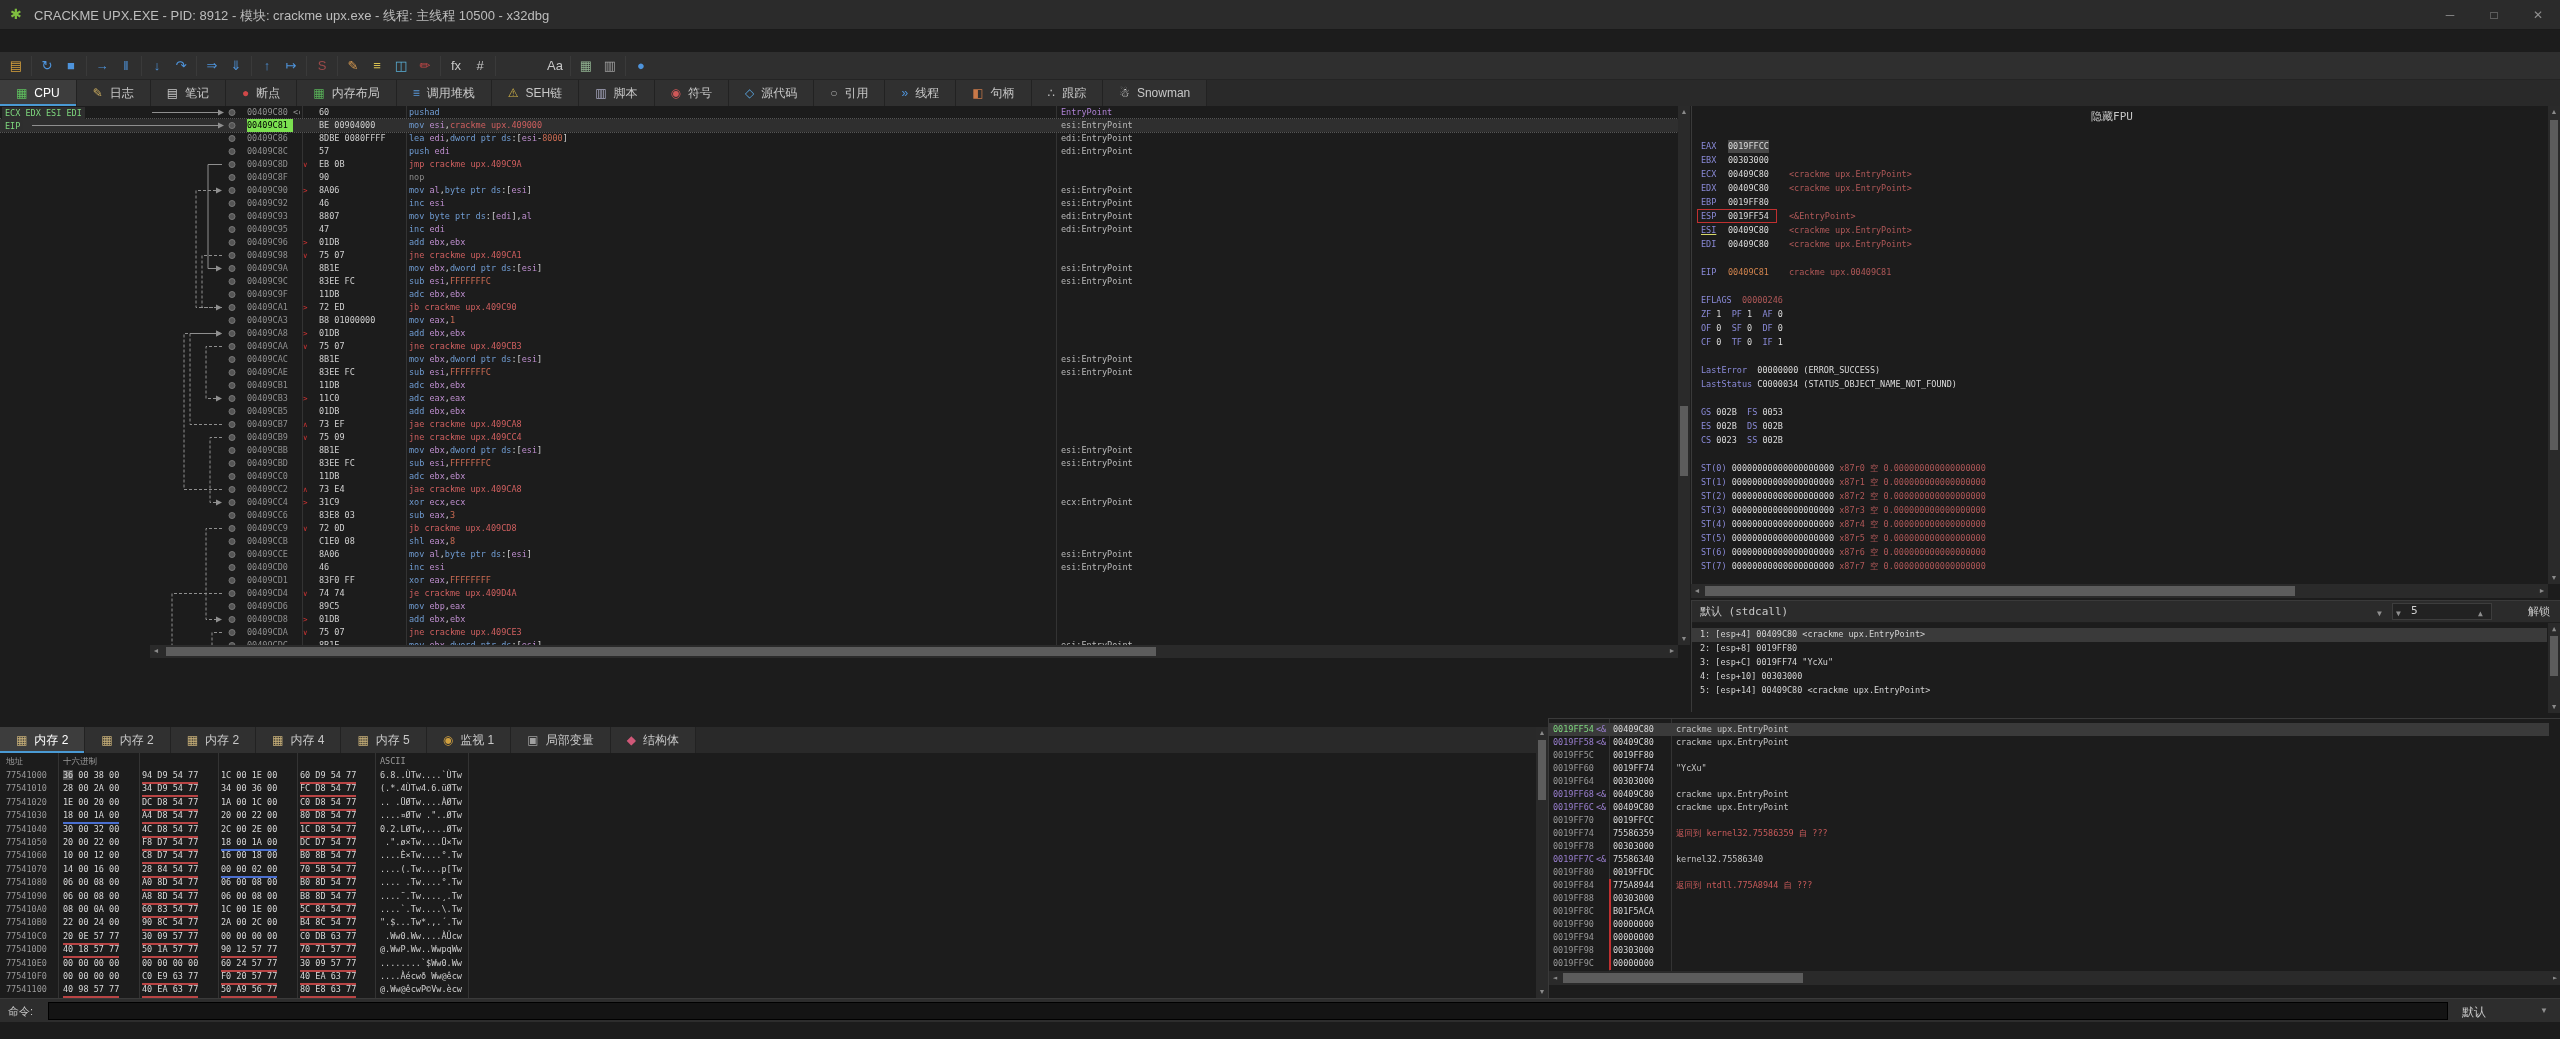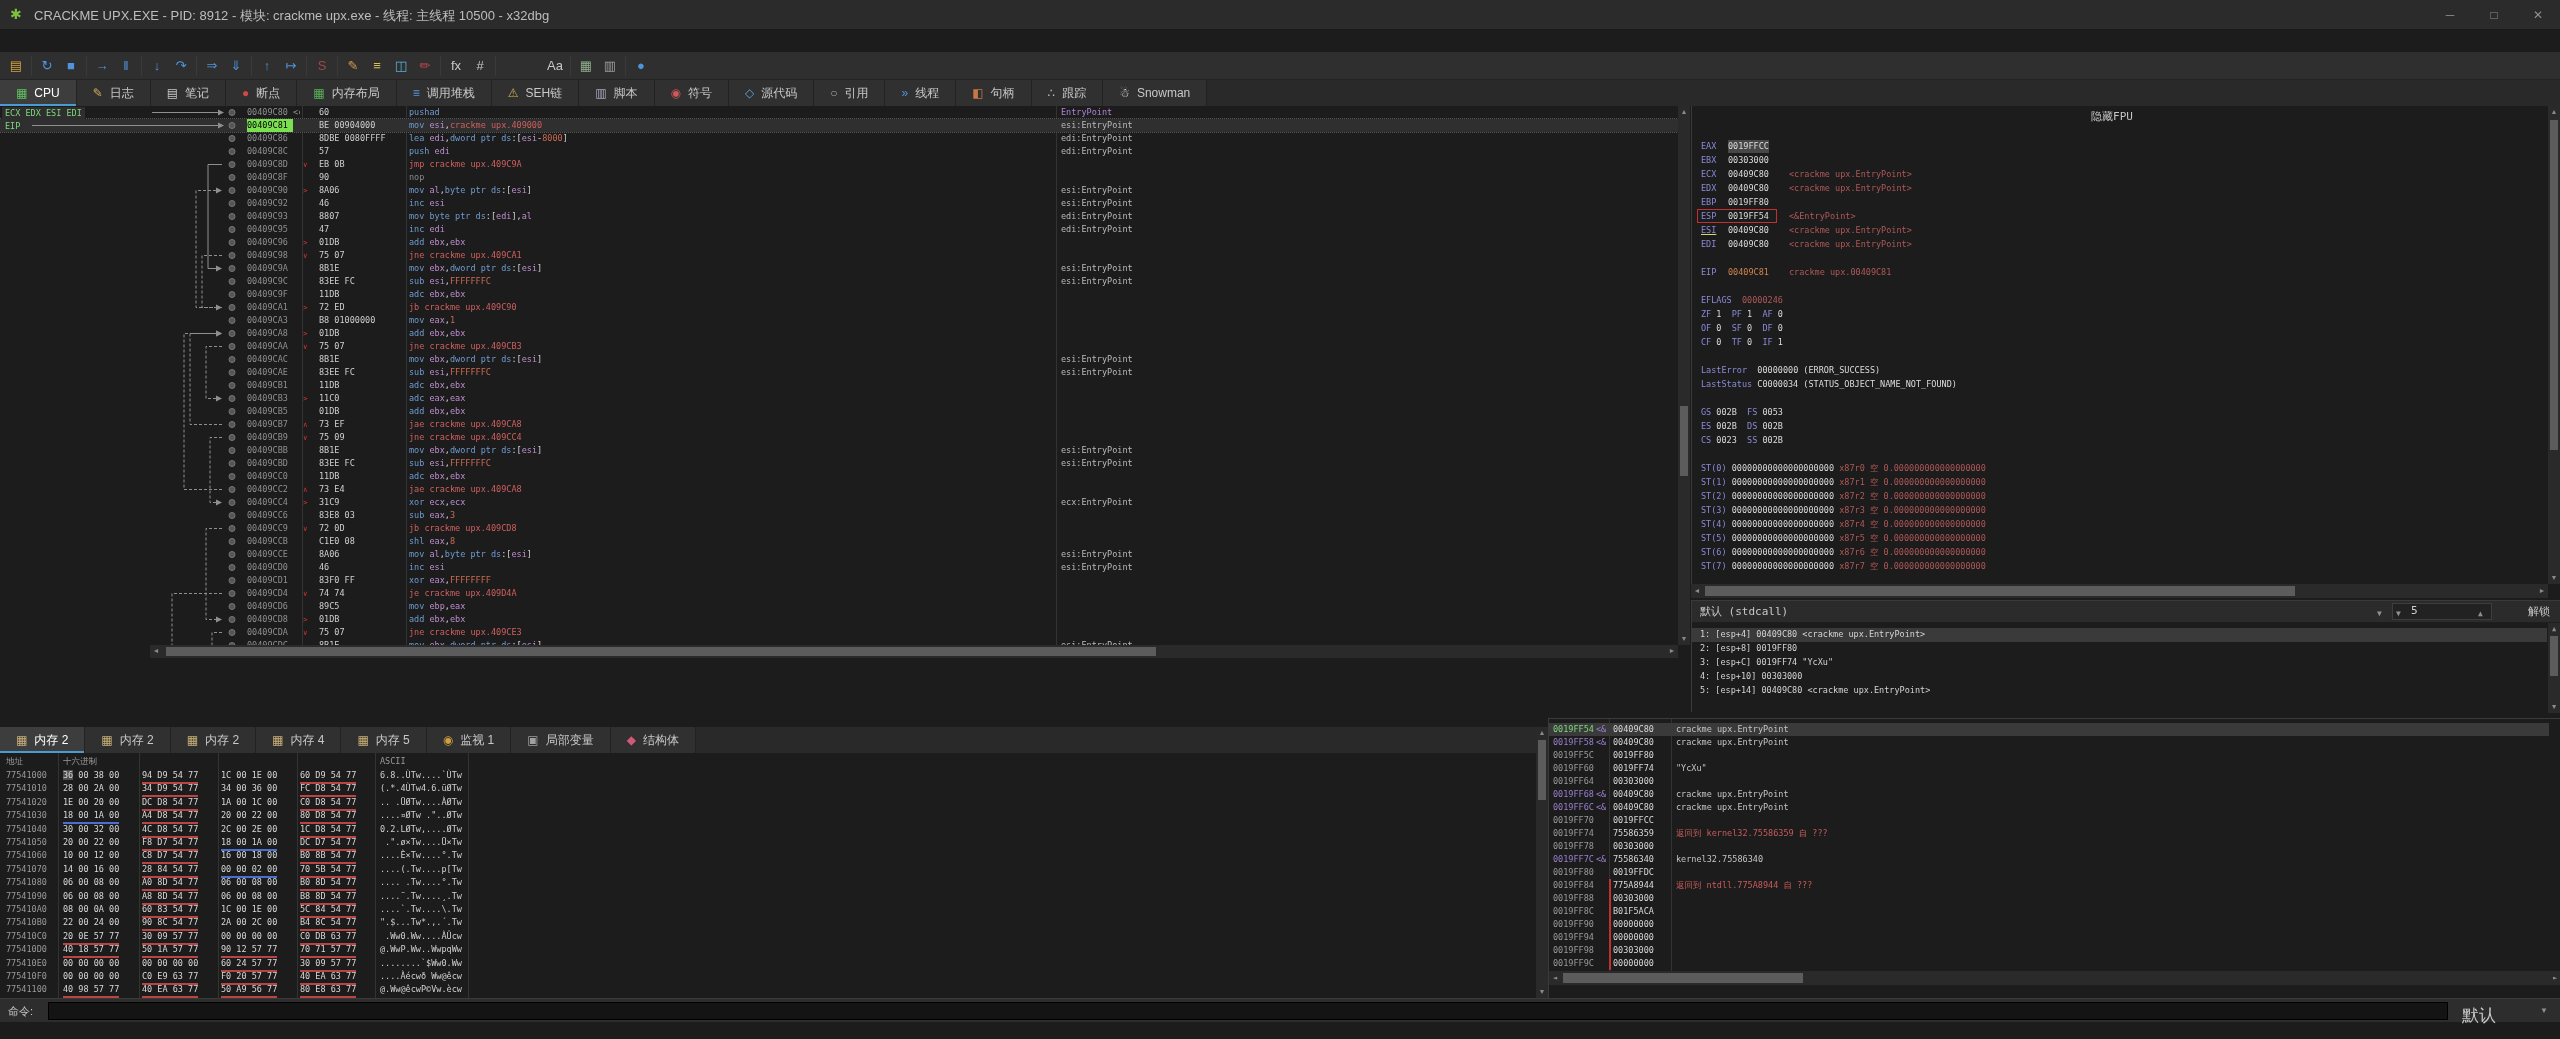--- a/index.html
+++ b/index.html
@@ -100,21 +100,21 @@
   .s-val { position:absolute; left:64px; color:#d8d8d8; }
   .s-cmt { position:absolute; left:127px; color:#c4c4c4; }
   .s-cmt.ret { color:#c85a5a; }
   .svline { position:absolute; top:0; width:1px; height:252px; background:#333; }
   #retline { position:absolute; left:60px; width:2px; background:#c03030; }
 
   
   #cmdbar { left:0; top:998px; width:2560px; height:24px; background:#2d2d2d; border-top:1px solid #3a3a3a; }
   #cmd-label { position:absolute; left:8px; top:5px; font-size:11px; color:#c8c8c8; }
   #cmd-input { position:absolute; left:48px; top:3px; width:2400px; height:18px; background:#141414; border:1px solid #000; color:#ddd; font-size:11px; padding:0 4px; }
-  #cmd-profile { position:absolute; left:2462px; top:5px; font-size:17px; color:#c8c8c8; }
+  #cmd-profile { position:absolute; left:2462px; top:5px; font-size:12px; color:#c8c8c8; }
   #cmd-drop { position:absolute; left:2540px; top:7px; font-size:8px; color:#8f8f8f; }
   #statusbar { left:0; top:1022px; width:2560px; height:17px; background:#2d2d2d; border-top:1px solid #1c1c1c; }
   #status-state { position:absolute; left:22px; top:2px; font-size:11px; color:#b6c64e; font-weight:bold; }
   #status-msg { position:absolute; left:118px; top:2px; font-size:11px; color:#d0d0d0; }
   #status-time { position:absolute; right:10px; top:2px; font-size:11px; color:#b0b0b0; }
 
   
   .sbar { position:absolute; background:#2a2a2a; }
   .sthumb { position:absolute; background:#5c5c5c; }
   .sarrow { position:absolute; color:#8a8a8a; font-size:7px; line-height:12px; width:12px; text-align:center; }

